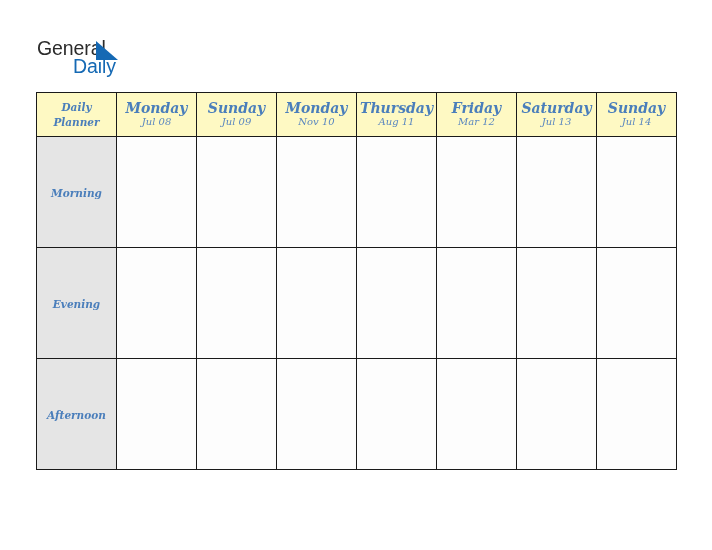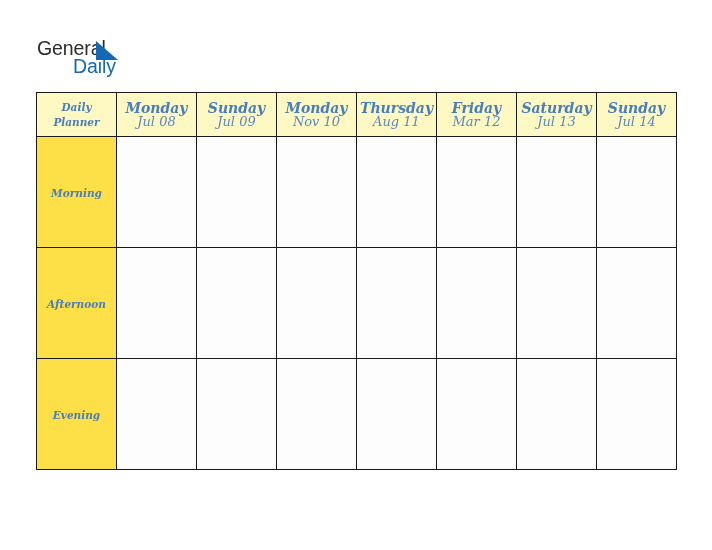--- a/index.html
+++ b/index.html
@@ -129,41 +129,41 @@
     font-weight: bold;
     font-size: 14px;
     color: #4a7ebb;
     line-height: 14px;
     white-space: nowrap;
   }
   .day-date {
     display: block;
     font-family: "DejaVu Serif", "Liberation Serif", serif;
     font-style: italic;
-    font-size: 13px;
+    font-size: 10px;
     color: #5a87c0;
     line-height: 13px;
     white-space: nowrap;
     text-align: center;
   }
   th.corner-cell .corner-line {
     display: block;
     font-family: "DejaVu Serif", "Liberation Serif", serif;
     font-style: italic;
     font-weight: bold;
     font-size: 10.5px;
     color: #4a7ebb;
     line-height: 15px;
     white-space: nowrap;
   }
 
   
   tr.slot-row { height: 111px; }
   td.slot-label {
-    background: #fde047;
+    background: #e5e5e5;
   }
   .slot-label-text {
     font-family: "DejaVu Serif", "Liberation Serif", serif;
     font-style: italic;
     font-weight: bold;
     font-size: 10.5px;
     color: #4a7ebb;
     white-space: nowrap;
   }
   td.slot-cell {
@@ -246,34 +246,34 @@
         <td class="slot-cell"></td>
         <td class="slot-cell"></td>
         <td class="slot-cell"></td>
         <td class="slot-cell"></td>
         <td class="slot-cell"></td>
         <td class="slot-cell"></td>
       </tr>
 
       <tr class="slot-row">
         <td class="slot-label">
-          <span class="slot-label-text">Afternoon</span>
+          <span class="slot-label-text">Evening</span>
         </td>
         <td class="slot-cell"></td>
         <td class="slot-cell"></td>
         <td class="slot-cell"></td>
         <td class="slot-cell"></td>
         <td class="slot-cell"></td>
         <td class="slot-cell"></td>
         <td class="slot-cell"></td>
       </tr>
 
       <tr class="slot-row">
         <td class="slot-label">
-          <span class="slot-label-text">Evening</span>
+          <span class="slot-label-text">Afternoon</span>
         </td>
         <td class="slot-cell"></td>
         <td class="slot-cell"></td>
         <td class="slot-cell"></td>
         <td class="slot-cell"></td>
         <td class="slot-cell"></td>
         <td class="slot-cell"></td>
         <td class="slot-cell"></td>
       </tr>
 

